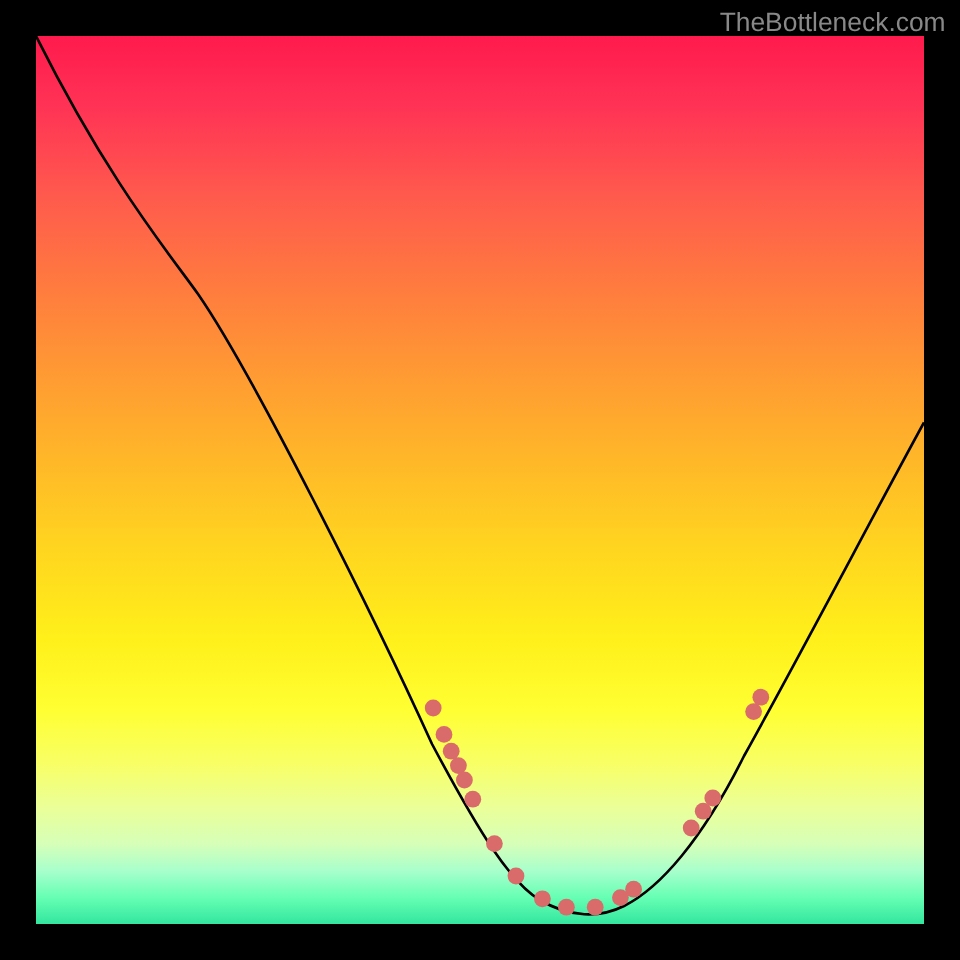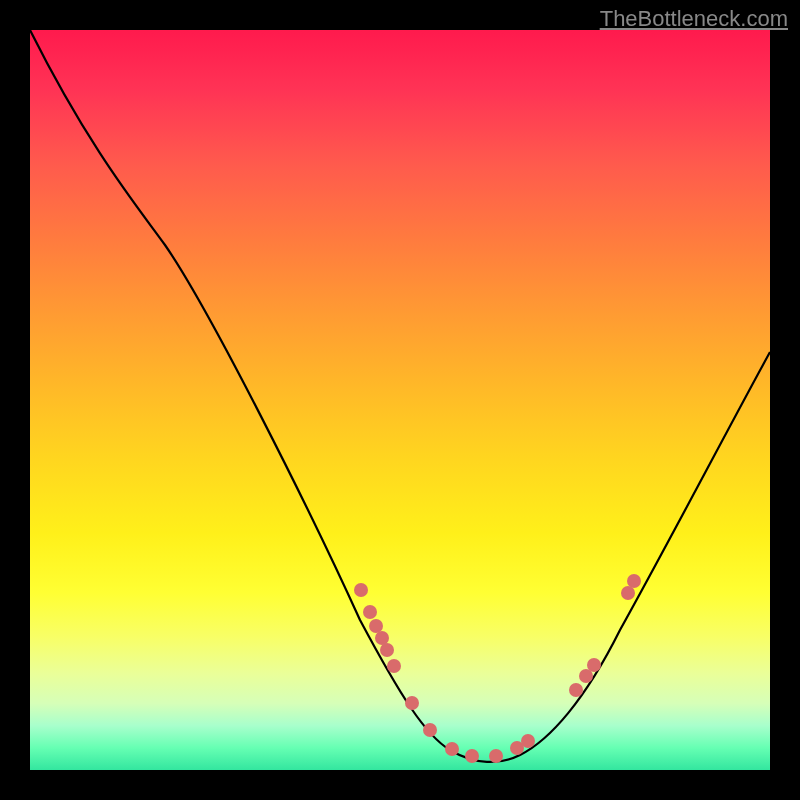--- a/index.html
+++ b/index.html
@@ -12,21 +12,20 @@
     overflow: hidden;
   }
   .attribution {
     position: absolute;
     top: 6px;
     right: 12px;
     color: #888;
     font-size: 22px;
     font-weight: 500;
     z-index: 10;
-    text-decoration: underline;
   }
   .plot-area {
     position: absolute;
     left: 30px;
     top: 30px;
     width: 740px;
     height: 740px;
     background: linear-gradient(to bottom,
       #ff1a4d 0%,
       #ff3355 8%,

